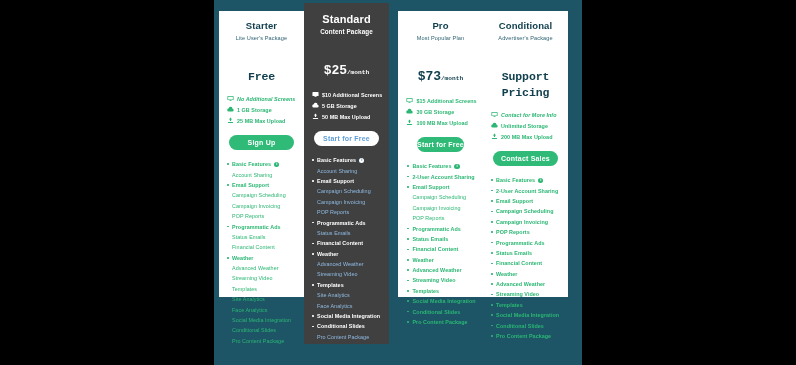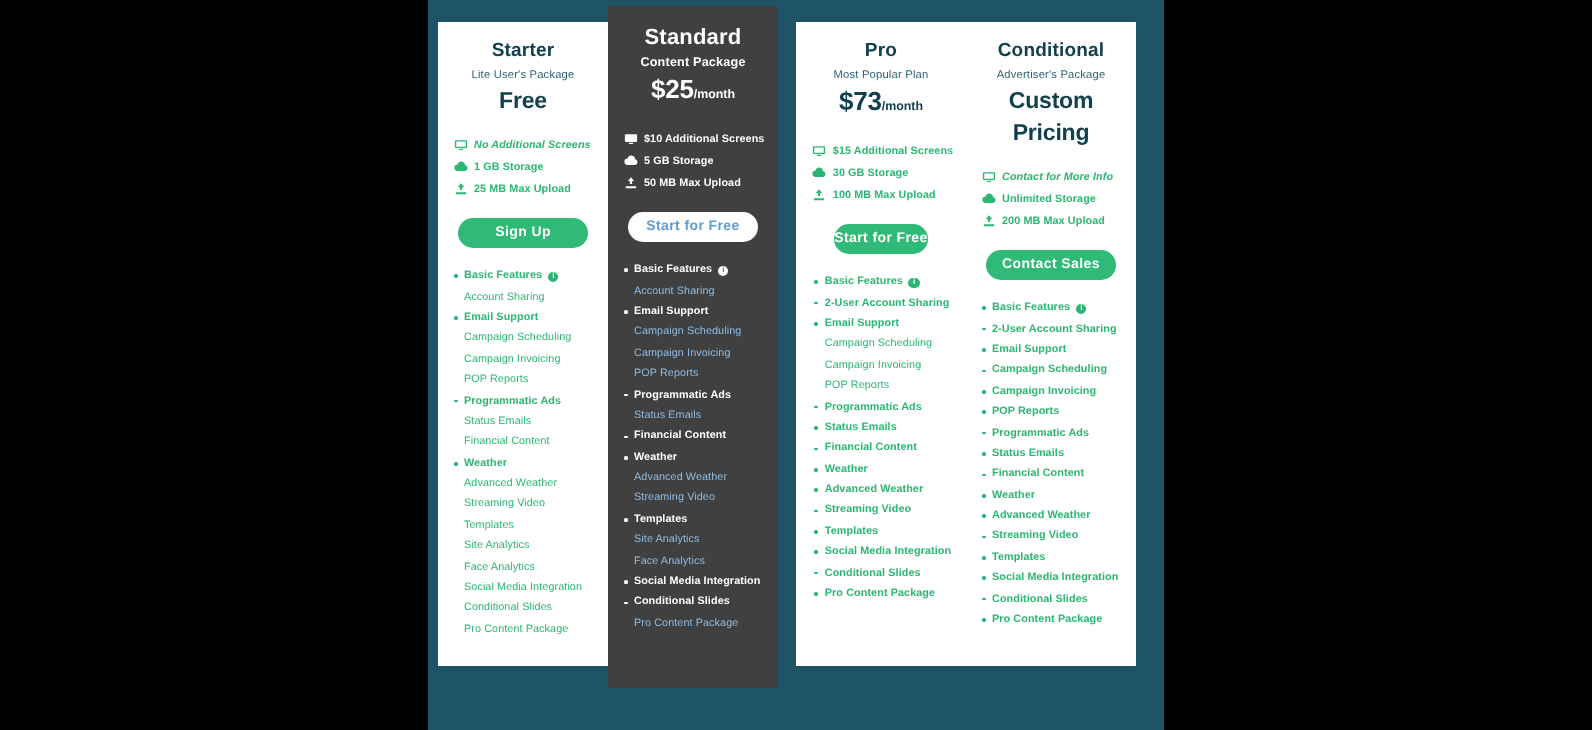--- a/index.html
+++ b/index.html
@@ -37,21 +37,21 @@
     left: 214px;
     top: 0px;
     width: 368px;
     height: 365px;
   }
 
   .card {
     position: absolute;
     top: 11px;
     width: 85px;
-    height: 322px;
+    height: 286px;
     background: #ffffff;
     box-sizing: border-box;
     padding: 9px 6px 6px 6px;
     display: flex;
     flex-direction: column;
   }
   .card.c0 { left: 5px; }
   .card.c1 {
     left: 90px;
     top: 3px;
@@ -86,26 +86,27 @@
     line-height: 8px;
     letter-spacing: .1px;
   }
   .card.c1 .plan-sub {
     color: #ffffff;
     font-size: 6.3px;
     font-weight: bold;
   }
 
   .price {
-    margin-top: 1px;
+    margin-top: 27px;
     font-size: 13px;
     font-weight: bold;
     color: #12404f;
     line-height: 16px;
     letter-spacing: -.1px;
+    font-family: Liberation Mono, monospace;
   }
   .card.c1 .price { color: #ffffff; }
   .price .per {
     font-size: 6.2px;
     font-weight: bold;
     letter-spacing: 0;
   }
   .price.custom { font-size: 11.5px; }
 
   .specs {
@@ -639,21 +640,21 @@
               <i></i>
             </span>
             <span class="label">Pro Content Package</span>
           </div>
         </div>
       </div>
       <div class="card c3">
         <div class="card-head">
           <div class="plan-name">Conditional</div>
           <div class="plan-sub">Advertiser's Package</div>
-          <div class="price custom"><span>Custom Pricing</span></div>
+          <div class="price custom"><span>Support Pricing</span></div>
         </div>
         <div class="specs">
           <div class="spec italic">
             <span class="spec-icon">
               <svg viewBox="0 0 16 16" fill="currentColor">
                 <rect x="1" y="2.5" width="14" height="9" rx="1.4"></rect>
                 <rect x="2.6" y="4" width="10.8" height="6" rx="0.6" fill="#ffffff"></rect>
                 <rect x="5.5" y="12.2" width="5" height="1.5" rx="0.6"></rect>
               </svg>
             </span>

